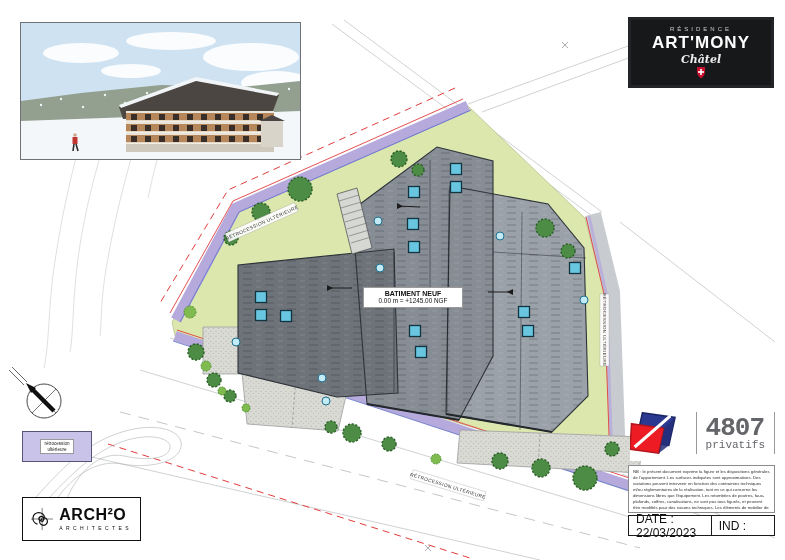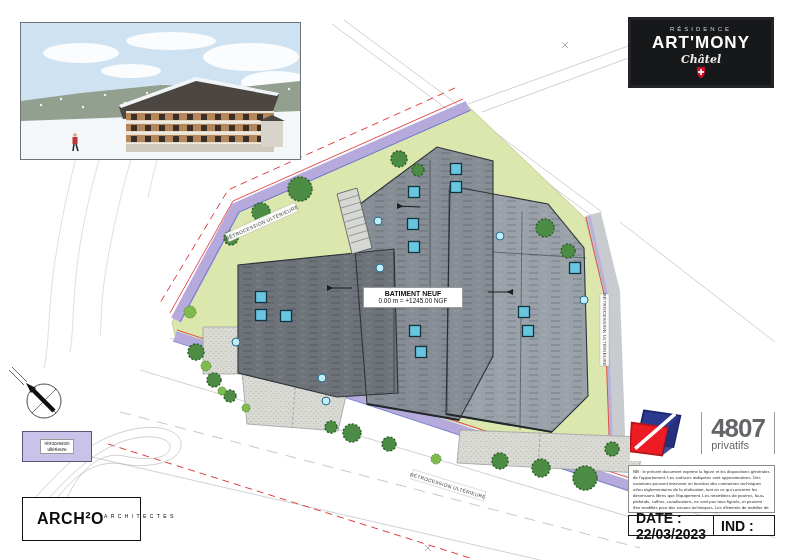--- a/index.html
+++ b/index.html
@@ -34,33 +34,33 @@
   #legendbox{left:22px;top:431px;width:70px;height:31px;background:#c9c3ea;border:.8px solid #55557a;
              display:flex;align-items:center;justify-content:center;}
   #legendbox .lab{background:#fff;border:.4px solid #999;padding:1px 3px;font-size:4.6px;line-height:1.3;
                   color:#222;text-align:center;}
   #blabel{left:363px;top:287px;width:100px;background:#fff;border:.5px solid #9a9a9a;text-align:center;
           padding:2px 0 3px 0;}
   #blabel .l1{font-size:7px;font-weight:bold;color:#111;}
   #blabel .l2{font-size:6.4px;color:#111;}
   #arch{left:22px;top:497px;width:119px;height:44px;background:#fff;border:1.5px solid #101010;
         display:flex;align-items:center;gap:6px;padding:3px 8px;}
-  #arch .txt{display:flex;flex-direction:row;line-height:1;}
+  #arch .txt{display:flex;flex-direction:column;line-height:1;}
   #arch .nm{font-size:16px;font-weight:bold;letter-spacing:.5px;color:#0c0c0c;}
   #arch .sub{font-size:5px;letter-spacing:3.4px;color:#0c0c0c;margin-top:3px;}
-  #agency{left:630px;top:404px;width:145px;height:57px;background:#fff;display:flex;align-items:center;gap:19px;}
+  #agency{left:630px;top:404px;width:145px;height:57px;background:#fff;display:flex;align-items:center;gap:19px;font-family:Liberation Mono, monospace;}
   #agency .txt{border-left:1.5px solid #97999d;border-right:1.5px solid #97999d;padding:3px 9px;
                display:flex;flex-direction:column;line-height:1;}
   #agency .num{font-size:26px;font-weight:bold;color:#636569;letter-spacing:-1px;}
   #agency .sub{font-size:11px;color:#636569;margin-top:-1px;}
   #notice{left:628px;top:465px;width:147px;height:48px;background:#fff;border:1px solid #8c8c8c;
           padding:3px 4px;font-size:4.3px;line-height:1.4;color:#2e2e2e;overflow:hidden;}
   #datebox{left:628px;top:515px;width:147px;height:21px;background:#fff;border:1px solid #1a1a1a;
            display:flex;align-items:stretch;}
-  #datebox .cell{display:flex;align-items:center;padding:0 7px;font-size:14px;font-weight:bold;color:#111;}
+  #datebox .cell{display:flex;align-items:center;padding:0 7px;font-size:12px;font-weight:normal;color:#111;}
   #datebox .c1{flex:1.4;border-right:1px solid #1a1a1a;}
   #datebox .c2{flex:1;}
 </style>
 </head>
 <body>
 
 <div id="canvas">
 
   <svg id="planesvg" width="785" height="560" viewBox="0 0 785 560">
     <defs>

